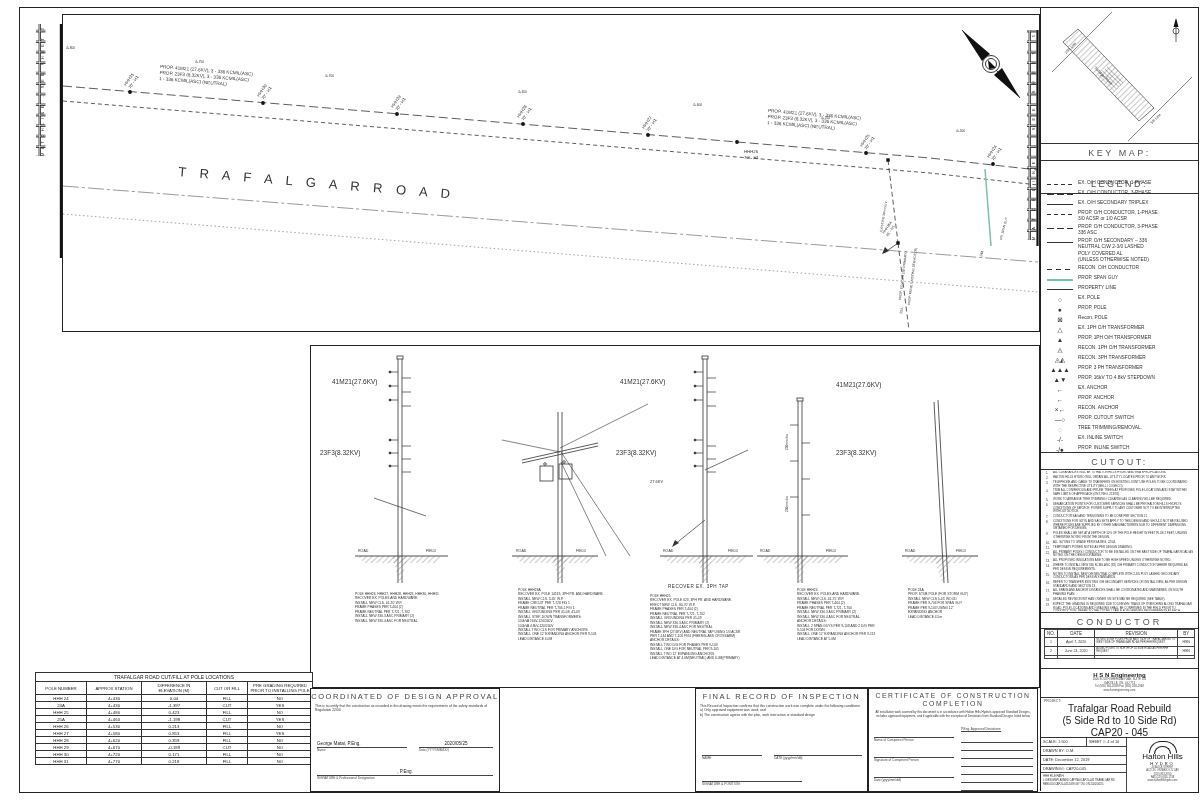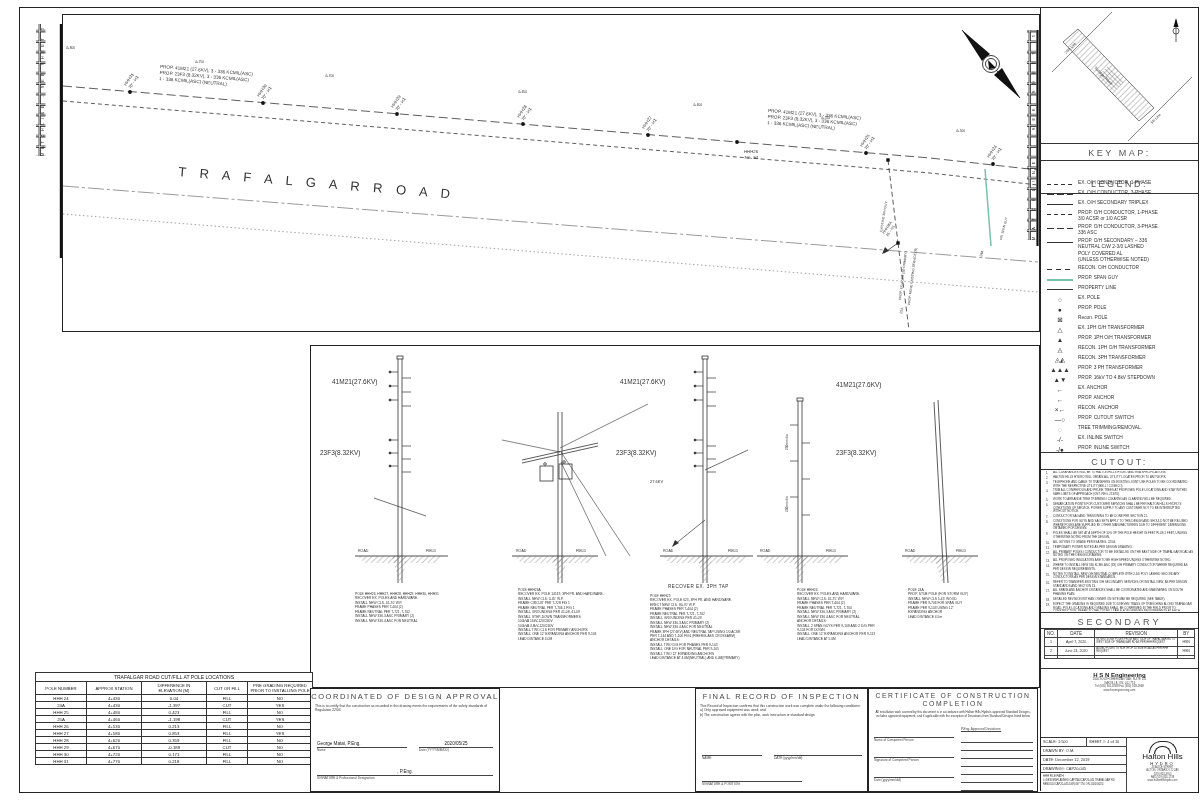--- a/index.html
+++ b/index.html
@@ -714,21 +714,21 @@
         <div class="noterow">
       <span class="noteno">18.</span>
       <span class="notetxt">DETAILED REVISION WITH AN OWNER ON SITE MAY BE REQUIRED (SEE TABLE).</span>
     </div>
         <div class="noterow">
       <span class="noteno">19.</span>
       <span class="notetxt">EXPECT THE GRADING IS REQUIRED DUE TO UNEVEN TRAILS OF TRENCHING ALONG TRAFALGAR ROAD. POLE LOCATIONS AND GRADING SHALL BE CONFIRMED IN THE FIELD PRIOR TO CONSTRUCTION. REFER TO THE CUT/FILL TABLE FOR GRADING REQUIREMENTS AT EACH PROPOSED POLE LOCATION. EXCAVATION TO BE COORDINATED WITH ROADWORKS CONTRACTOR.</span>
     </div>
       </div>
 
-  <div class="band" style="top:605px;height:17px;letter-spacing:3px;">SECONDARY</div>
+  <div class="band" style="top:605px;height:17px;letter-spacing:3px;">CONDUCTOR</div>
   <table id="revtable">
     <tbody>
           <tr>
       <th class="rev-no">NO.</th>
       <th class="rev-date">DATE</th>
       <th class="rev-txt" style="text-align:center;font-size:4.5px;">REVISION</th>
       <th class="rev-by">BY</th>
     </tr>
     </tbody>
         <tbody>
@@ -755,20 +755,26 @@
   </table>
 
   <div id="firm">
     <div class="firm-name">H S N Engineering</div>
     <div class="firm-line">2000 SOUTH SHERIDAN WAY, SUITE 101</div>
     <div class="firm-line">OAKVILLE, ON, L6J 7T4</div>
     <div class="firm-line">Tel (905) 901-8588  Fax (905) 828-2968</div>
     <div class="firm-line">www.hsnengineering.com</div>
   </div>
 
+  <div id="project">
+    <div class="plab">PROJECT:</div>
+    <div class="ptitle">Trafalgar Road Rebuild</div>
+    <div class="ptitle">(5 Side Rd to 10 Side Rd)</div>
+    <div class="ptitle">CAP20 - 045</div>
+  </div>
 
   <div id="fields">
     <div class="fsplit" style="left:0;top:0;width:46px;height:9px;">SCALE:  1:500</div>
     <div class="fsplit" style="left:46px;top:0;width:40px;height:9px;">SHEET #:  4 of 10</div>
     <div class="frow" style="top:9px;height:9px;">DRAWN BY:  O.M.</div>
     <div class="frow" style="top:18px;height:9px;">DATE:  December 12, 2019</div>
     <div class="frow" style="top:27px;height:8px;">DRAWING#:  CAP20-045</div>
     <div class="frow" style="top:35px;height:19px;border-bottom:none;font-size:2.8px;">
       <span>HHH FILE PATH:</span><br>
       <span style="font-size:2.6px;">L:\DESIGN\PLANNED CAPITAL\CAP20-045 TRAFALGAR RD REBUILD\CAP20-045.DWG  BY T.M. ON 2020/06/24</span>

